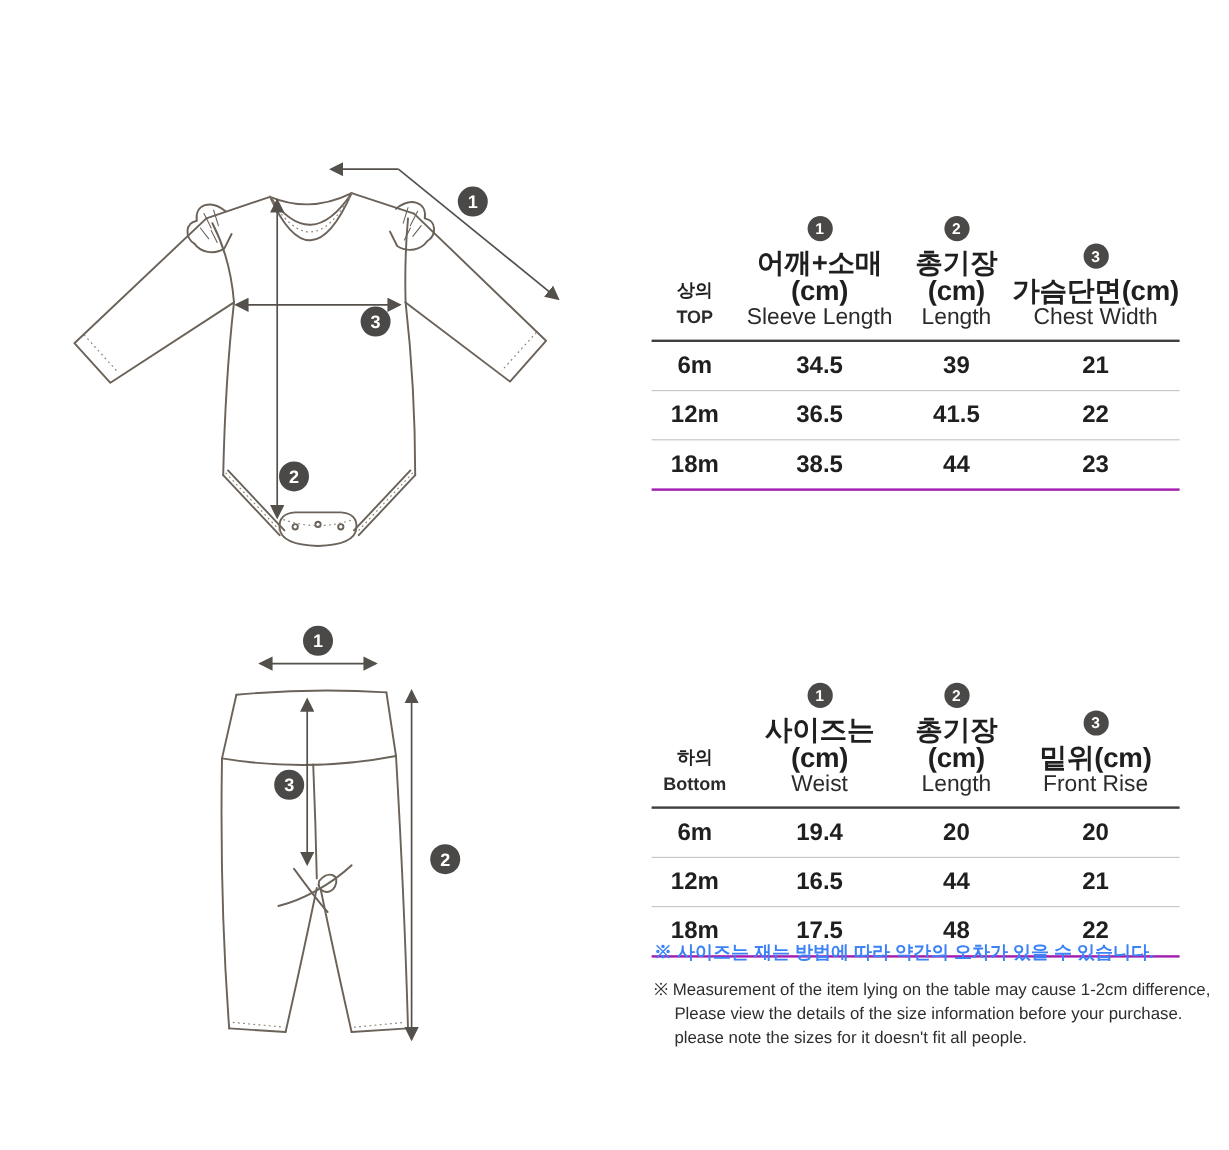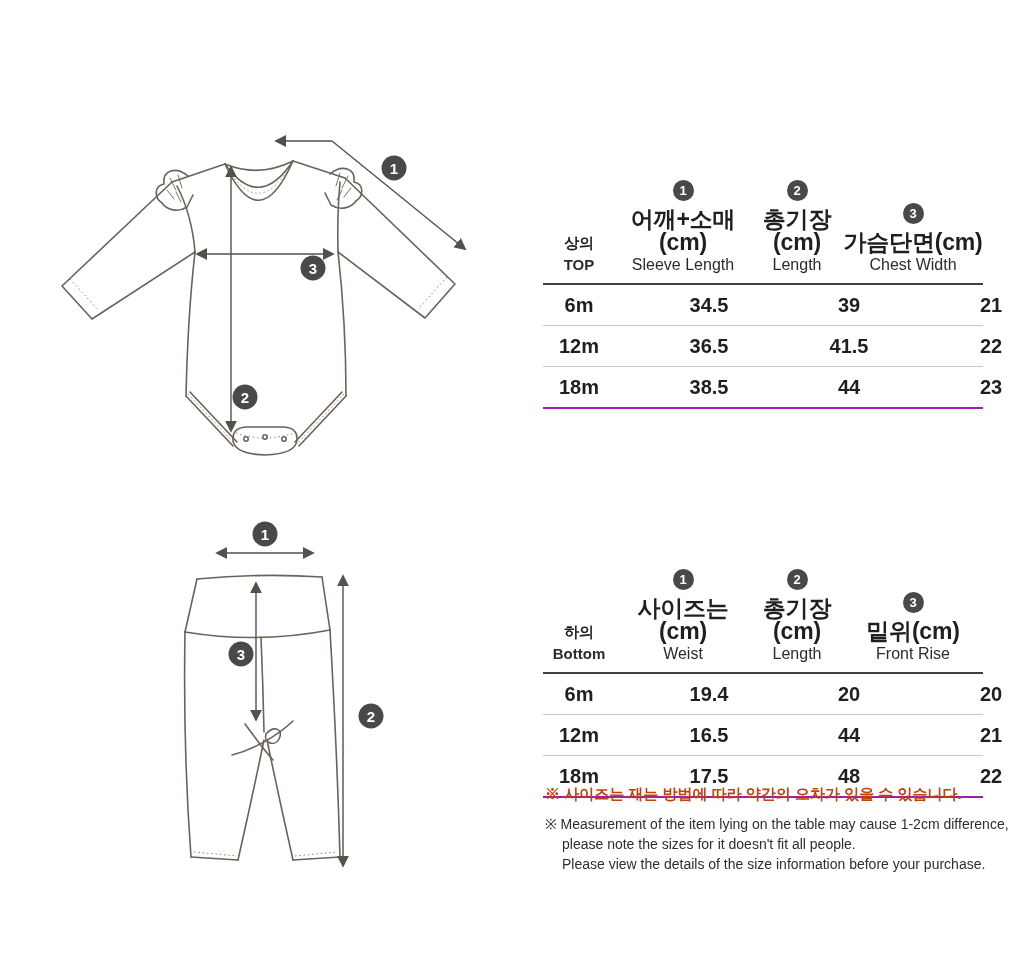--- a/index.html
+++ b/index.html
@@ -13,32 +13,32 @@
   .bottom-diagram{left:150px;top:510px;width:300px;height:400px;}
 
   
   .size-table{position:absolute;left:543px;width:440px;}
   .top-table{top:180px;}
   .bottom-table{top:569px;}
   .thead,.trow{display:grid;grid-template-columns:72px 136px 92px 140px;}
   .thead{align-items:end;padding-bottom:8px;border-bottom:2px solid #3f3f3f;}
   .hcell{display:flex;flex-direction:column;align-items:center;justify-content:flex-end;text-align:center;}
   .hko{font-size:23px;font-weight:600;line-height:23px;letter-spacing:-0.2px;}
-  .hen{font-size:16px;font-weight:400;line-height:21px;color:#2b2b2b;}
+  .hen{font-size:19px;font-weight:400;line-height:21px;color:#2b2b2b;}
   .hcat .hko,.hcat .hen{font-weight:700;font-size:15px;}
   .num-badge{width:21px;height:21px;border-radius:50%;display:flex;align-items:center;justify-content:center;
              font-size:13px;font-weight:700;margin-bottom:7px;}
   .trow{height:40px;align-items:center;text-align:center;
-        font-size:20px;font-weight:700;border-bottom:1px solid #c8c8c8;gap:26px;}
+        font-size:20px;font-weight:700;border-bottom:1px solid #c8c8c8;}
   .trow.last{border-bottom:2px solid #a21caf;}
   .cell{line-height:1;}
 
   
   .notes-ko{position:absolute;left:545px;top:780px;font-size:15px;font-weight:600;
-            line-height:27px;color:#c2410c;white-space:nowrap;}
+            line-height:27px;color:#3b82f6;white-space:nowrap;}
   .notes-en{position:absolute;left:545px;top:814px;font-size:14px;font-weight:500;
             line-height:20px;color:#2e2e2e;white-space:nowrap;}
   .notes-en .indent{padding-left:17px;}
 
   
   svg{display:block;}
   .garment{stroke:#6b6259;stroke-width:1.6;fill:none;stroke-linecap:round;stroke-linejoin:round;}
   .garment-thin{stroke:#6b6259;stroke-width:0.9;fill:none;stroke-linecap:round;}
   .stitch{stroke:#8a8278;stroke-width:1;fill:none;stroke-dasharray:1.5,2.8;}
   .measure{stroke:#54504b;stroke-width:1.4;fill:none;}
@@ -260,17 +260,17 @@
       <div class="cell">22</div>
     </div>
   </div>
 
   <div class="notes-ko">
     <div>※ 사이즈는 재는 방법에 따라 약간의 오차가 있을 수 있습니다.</div>
   </div>
 
   <div class="notes-en">
     <div>※ Measurement of the item lying on the table may cause 1-2cm difference,</div>
+    <div class="indent">Please view the details of the size information before your purchase.</div>
     <div class="indent">please note the sizes for it doesn't fit all people.</div>
-    <div class="indent">Please view the details of the size information before your purchase.</div>
   </div>
 
 </div>
 
 </body></html>

